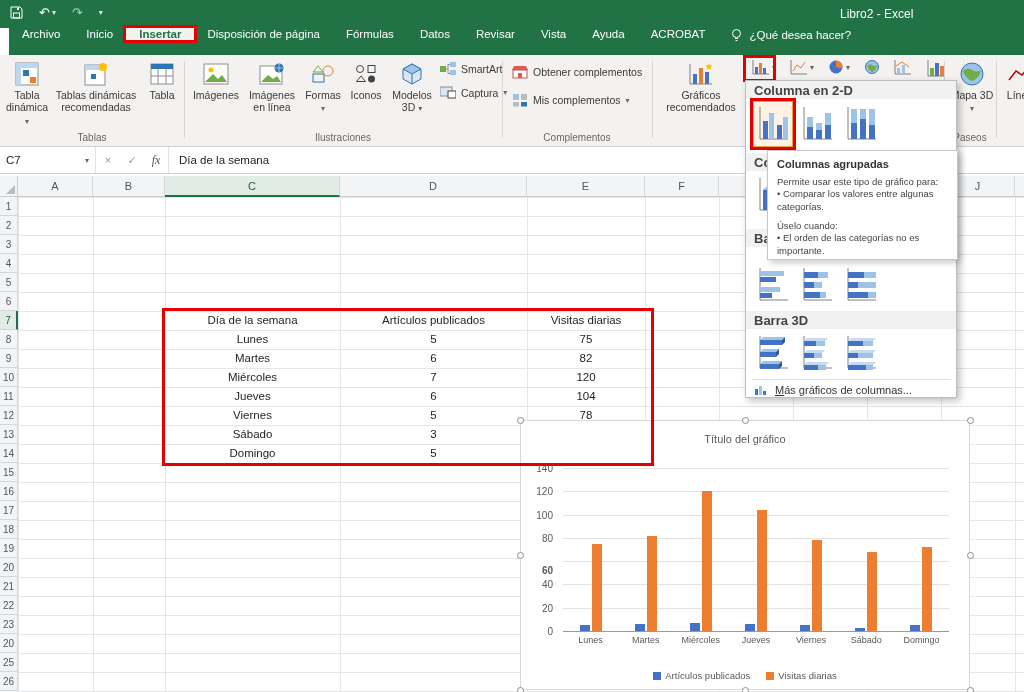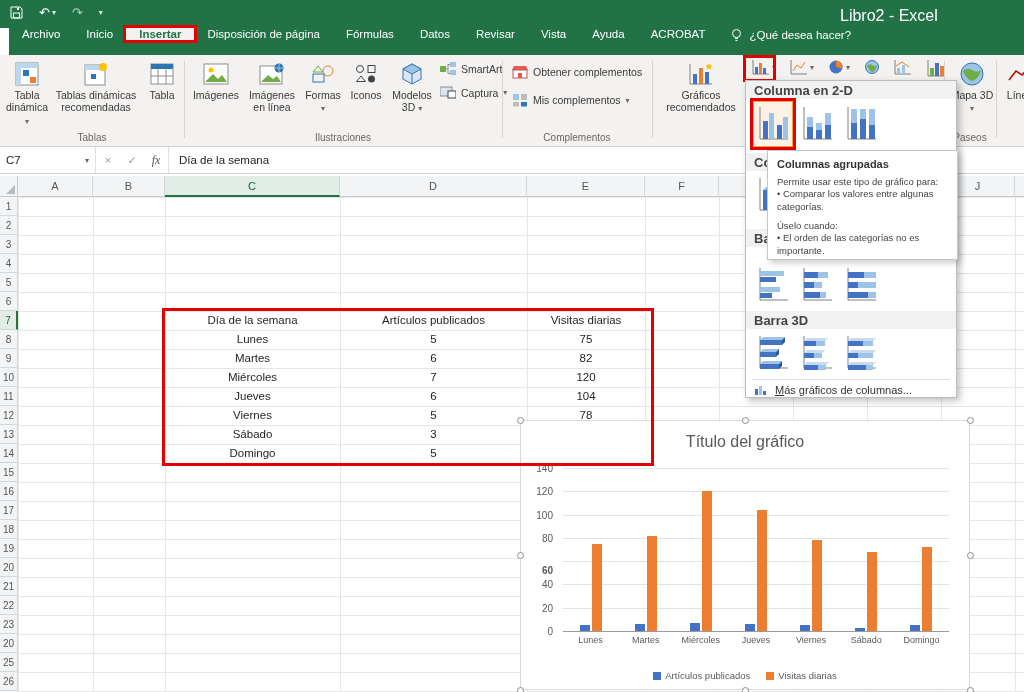--- a/index.html
+++ b/index.html
@@ -5,21 +5,21 @@
   * { margin:0; padding:0; box-sizing:border-box; }
   html,body { background:#fff; }
   body { font-family:"Liberation Sans", sans-serif; }
   #app { position:relative; width:1024px; height:692px; overflow:hidden; background:#fff; }
 
   
   .titlebar { position:absolute; left:0; top:0; right:0; height:28px; background:#217346; }
   .qat { position:absolute; left:10px; top:5px; display:flex; gap:16px; align-items:center; color:#fff; }
   .qat .qbtn { display:flex; align-items:center; gap:2px; font-size:13px; color:#fff; }
   .qat .arr { font-size:8px; color:#d8e8df; }
-  .win-title { position:absolute; left:840px; top:7px; font-size:16px; color:#fff; white-space:nowrap; }
+  .win-title { position:absolute; left:840px; top:7px; font-size:12px; color:#fff; white-space:nowrap; }
 
   
   .tabrow { position:absolute; left:9px; top:28px; right:0; height:27px; background:#217346; display:flex; align-items:flex-start; z-index:10; }
   .tab { padding:0 13px; display:flex; align-items:center; font-size:11.5px; color:#fff; white-space:nowrap; }
   .tab.active { background:#f3f2f1; color:#217346; font-weight:bold; outline:3px solid #e40000; }
   .tellme { display:flex; align-items:center; gap:6px; padding:0 12px; font-size:11.5px; color:#fff; white-space:nowrap; }
 
   
   .ribbon { position:absolute; left:0; top:55px; right:0; height:92px; background:#f3f2f1; border-bottom:1px solid #d2d0ce; }
   .vsep { position:absolute; top:6px; bottom:8px; width:1px; background:#d8d6d3; }
@@ -54,21 +54,21 @@
   .cells { position:absolute; left:0; top:21px; right:0; bottom:0; z-index:1;
     background-image:repeating-linear-gradient(to bottom, #e5e6e8 0 1px, transparent 1px 19px); }
   .vline { position:absolute; top:0; bottom:0; width:1px; background:#e5e6e8; }
   .celltext { position:absolute; height:19px; line-height:19px; font-size:11.5px; color:#1f1f1f; text-align:center; white-space:nowrap; overflow:hidden; }
 
   
   .table-annot { position:absolute; left:162px; top:308px; width:492px; height:158px; border:3px solid #e40000; z-index:30; pointer-events:none; }
 
   
   .chart { position:absolute; left:520px; top:420px; width:450px; height:270px; background:#fff; border:1px solid #d9d9d9; z-index:20; }
-  .chart-title { position:absolute; left:0; top:12px; width:100%; text-align:center; font-size:16px; color:#595959; }
+  .chart-title { position:absolute; left:0; top:12px; width:100%; text-align:center; font-size:11px; color:#595959; }
   .yticks { position:absolute; left:0; top:47px; width:36px; height:163px; }
   .ytick { position:absolute; right:4px; font-size:10px; color:#595959; }
   .plot { position:absolute; left:42px; top:47px; width:386px; height:163px; }
   .gridline { position:absolute; left:0; right:0; height:1px; background:#e3e3e3; }
   .gridline.baseline { background:#9a9a9a; }
   .bar { position:absolute; bottom:0; }
   .xticks { position:absolute; left:42px; top:214px; width:386px; height:14px; }
   .xtick { position:absolute; width:60px; text-align:center; font-size:9px; color:#595959; }
   .legend { position:absolute; left:0; bottom:8px; width:100%; display:flex; justify-content:center; gap:16px; font-size:9.5px; color:#595959; }
   .legend-item { display:flex; align-items:center; gap:4px; }

